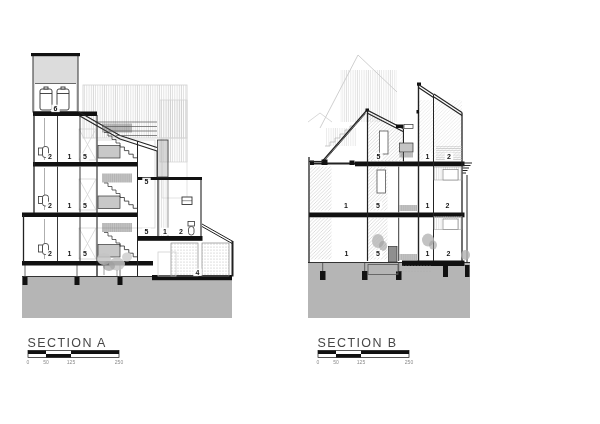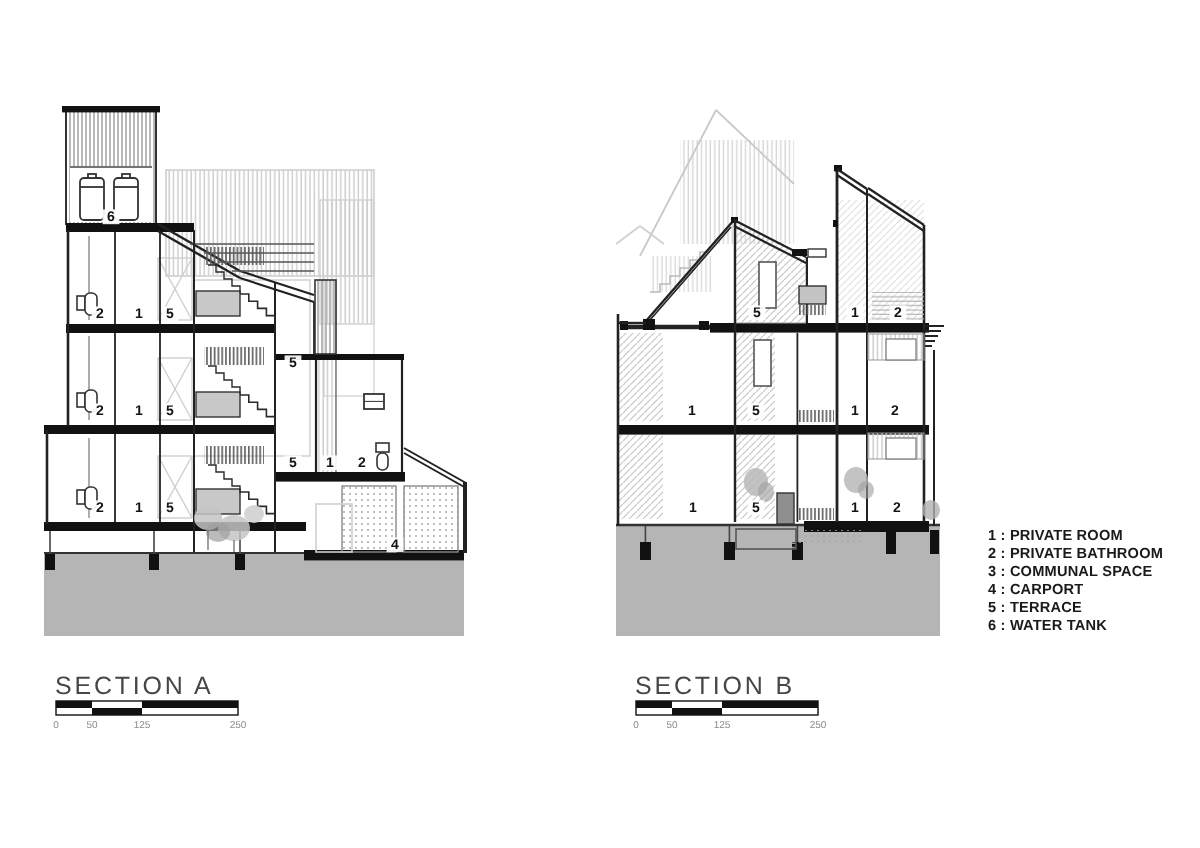--- a/index.html
+++ b/index.html
@@ -381,21 +381,13 @@
     <rect x="318" y="350.5" width="18" height="3.5" fill="#111"></rect>
     <rect x="361" y="350.5" width="48" height="3.5" fill="#111"></rect>
     <rect x="336" y="354" width="25" height="3.5" fill="#111"></rect>
     <text x="318" y="364" class="tick" text-anchor="middle">0</text>
     <text x="336" y="364" class="tick" text-anchor="middle">50</text>
     <text x="361" y="364" class="tick" text-anchor="middle">125</text>
     <text x="409" y="364" class="tick" text-anchor="middle">250</text>
   </g>
 </svg>
 
-  <div class="legend">
-    <div>1 : PRIVATE ROOM</div>
-    <div>2 : PRIVATE BATHROOM</div>
-    <div>3 : COMMUNAL SPACE</div>
-    <div>4 : CARPORT</div>
-    <div>5 : TERRACE</div>
-    <div>6 : WATER TANK</div>
-  </div>
 </div>
 
 </body></html>

